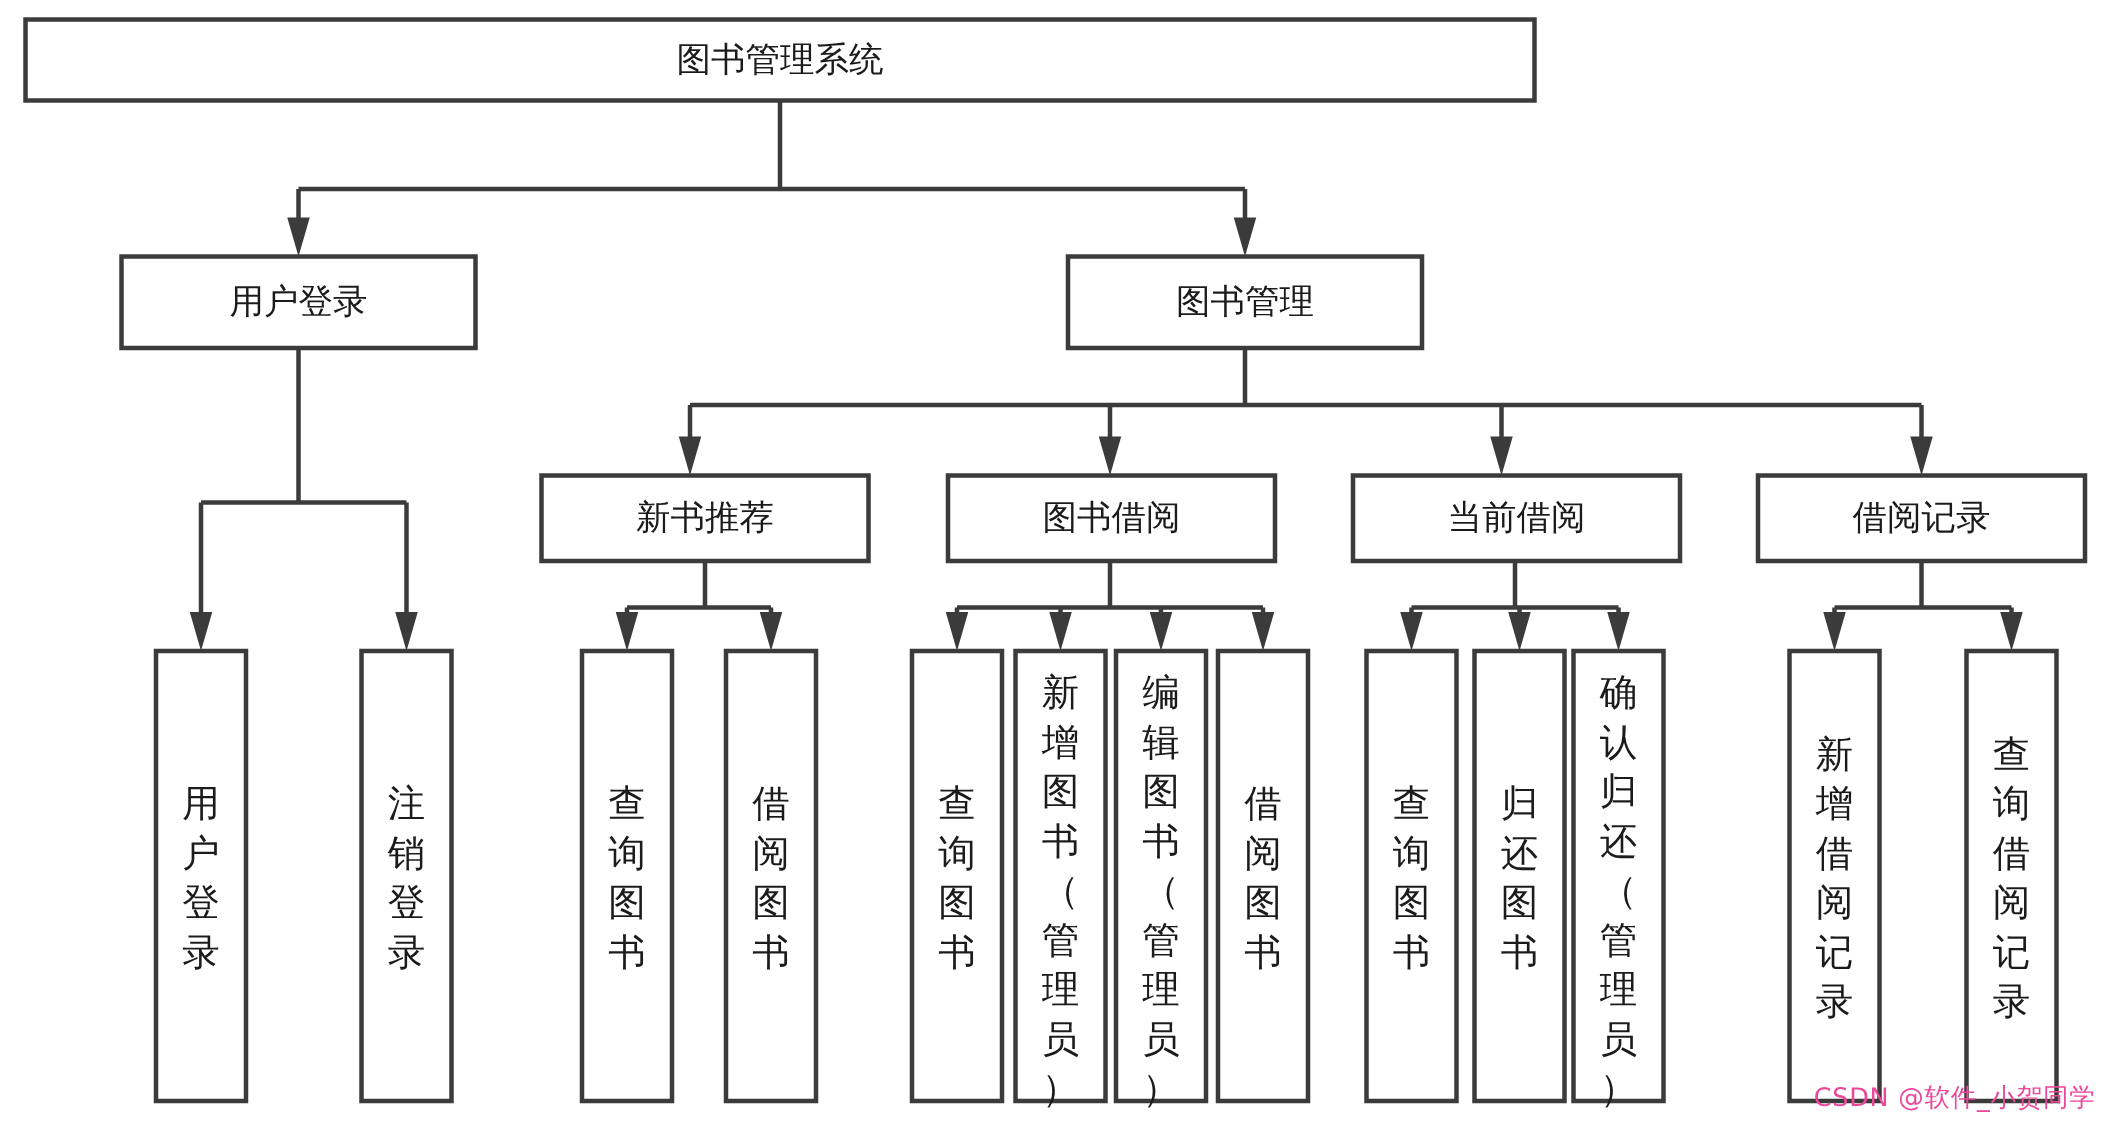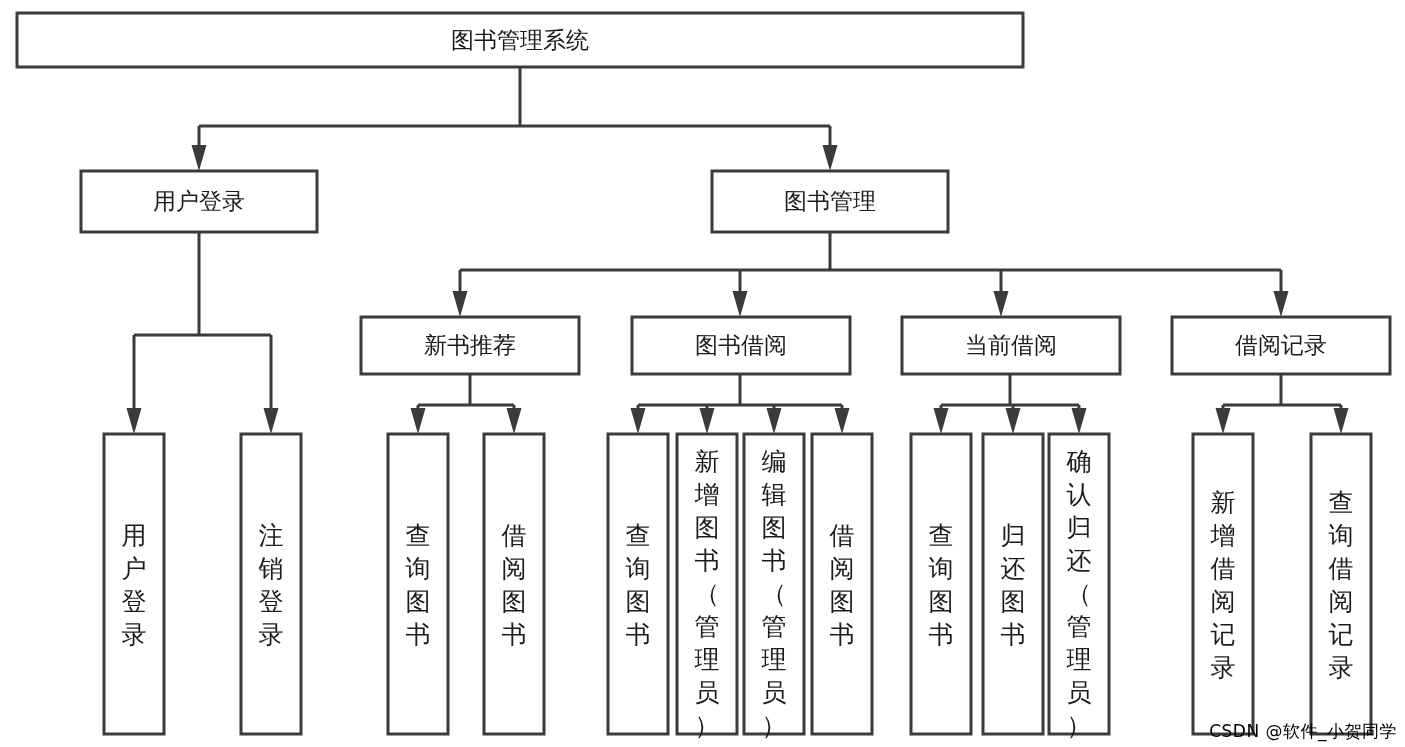--- a/index.html
+++ b/index.html
@@ -54,21 +54,21 @@
   .arrow-head {
     fill: #3b3b3b;
     stroke: none;
   }
   .watermark-text {
     position: absolute;
     right: 8px;
     bottom: 4px;
     font-family: "DejaVu Sans", "Liberation Sans", sans-serif;
     font-size: 17px;
-    color: #000000;
+    color: #ec4899;
     white-space: nowrap;
     letter-spacing: 0.5px;
   }
 </style>
 </head>
 <body>
 
 <div id="diagram-root">
   <svg class="diagram-canvas" viewBox="0 0 1405 747">
     <g id="edges-layer">

